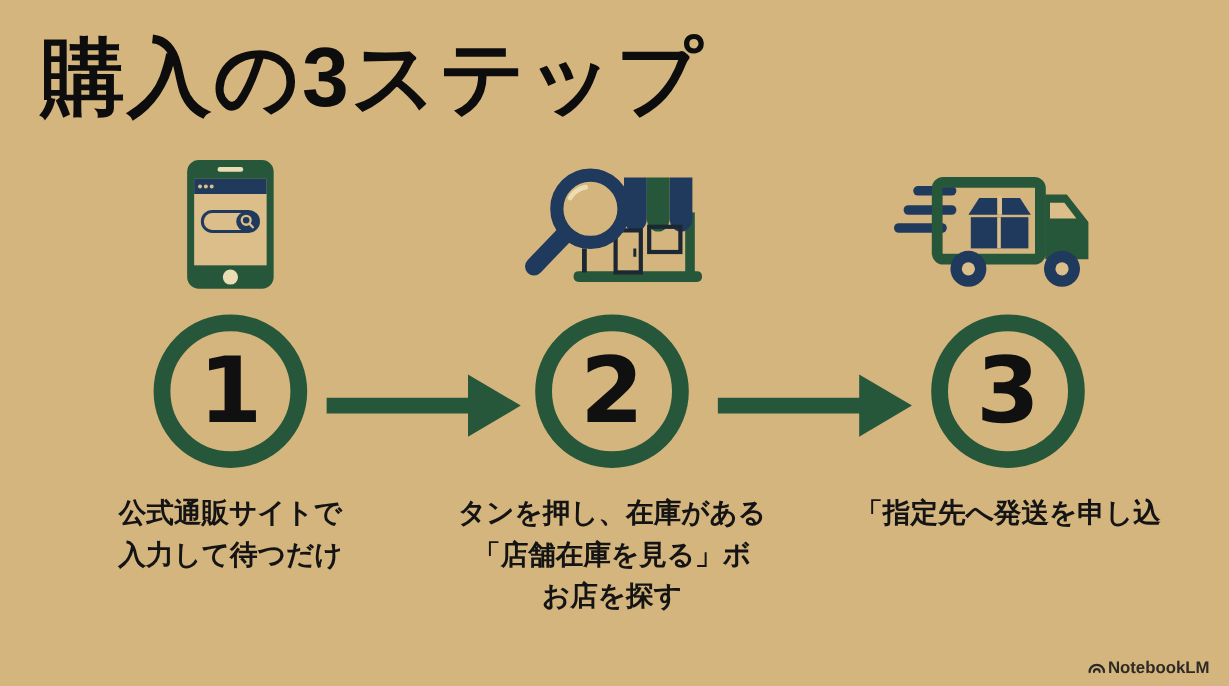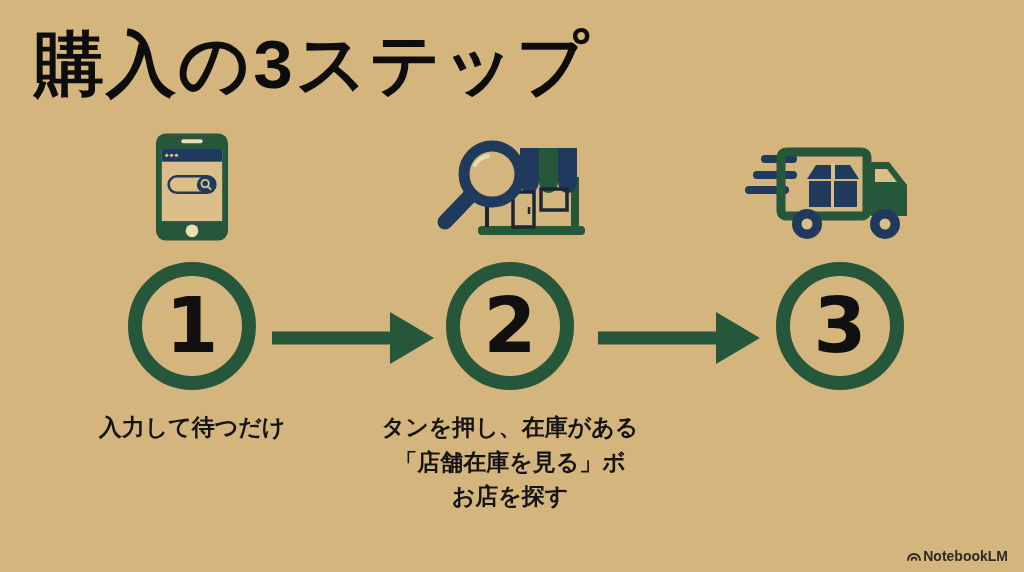--- a/index.html
+++ b/index.html
@@ -9,21 +9,20 @@
   *{box-sizing:border-box; margin:0; padding:0;}
   html,body{width:1024px;height:572px;}
   body{
     position:relative; overflow:hidden; background:var(--bg);
     font-family:"Liberation Sans","DejaVu Sans",sans-serif; color:var(--ink);
   }
   .title{
     position:absolute; left:34px; top:18px;
     font-size:70px; font-weight:800; letter-spacing:2px; color:var(--ink);
     white-space:nowrap;
-    font-family:Liberation Mono, monospace;
   }
   .step{
     position:absolute; top:126px; width:330px;
     display:flex; flex-direction:column; align-items:center;
   }
   .step-1{left:27px;} .step-2{left:345px;} .step-3{left:675px;}
   .icon-box{height:122px; display:flex; align-items:center; justify-content:center;}
   .circle{
     margin-top:14px; width:128px; height:128px; border-radius:50%;
     border:14px solid var(--green);
@@ -72,20 +71,21 @@
       <rect x="44" y="46" width="19" height="17" rx="8.5" class="f-navy"></rect>
       <circle cx="52.5" cy="53.5" r="3.8" class="s-screen" stroke-width="2"></circle>
       <line x1="55.2" y1="56.4" x2="58.2" y2="59.4" class="s-screen" stroke-width="2" stroke-linecap="round"></line>
       <circle cx="39" cy="102" r="6.5" class="f-cream"></circle>
     </svg>
   </div>
   <div class="circle">
     <div class="number">1</div>
   </div>
   <div class="caption">
+    <div>公式通販サイトで</div>
     <div>入力して待つだけ</div>
     <div></div>
   </div>
 </div>
 
 <div class="step step-2">
   <div class="icon-box">
     <svg width="170" height="116" viewBox="0 0 170 116" aria-hidden="true">
       <rect x="53" y="97" width="107" height="9" rx="4" class="f-green"></rect>
       <rect x="146" y="48" width="8" height="52" class="f-green"></rect>
@@ -127,20 +127,21 @@
       <circle cx="62" cy="92" r="15" class="f-navy"></circle>
       <circle cx="62" cy="92" r="5.5" class="f-screen"></circle>
       <circle cx="140" cy="92" r="15" class="f-navy"></circle>
       <circle cx="140" cy="92" r="5.5" class="f-screen"></circle>
     </svg>
   </div>
   <div class="circle">
     <div class="number">3</div>
   </div>
   <div class="caption">
+    <div>「指定先へ発送を申し込</div>
   </div>
 </div>
 
 <svg class="arrow arrow-1" width="162" height="60" viewBox="0 0 162 60" aria-hidden="true">
   <line x1="0" y1="30" x2="122" y2="30" class="s-green" stroke-width="13"></line>
   <polygon points="118,4 162,30 118,56" class="f-green"></polygon>
 </svg>
 <svg class="arrow arrow-2" width="162" height="60" viewBox="0 0 162 60" aria-hidden="true">
   <line x1="0" y1="30" x2="122" y2="30" class="s-green" stroke-width="13"></line>
   <polygon points="118,4 162,30 118,56" class="f-green"></polygon>

